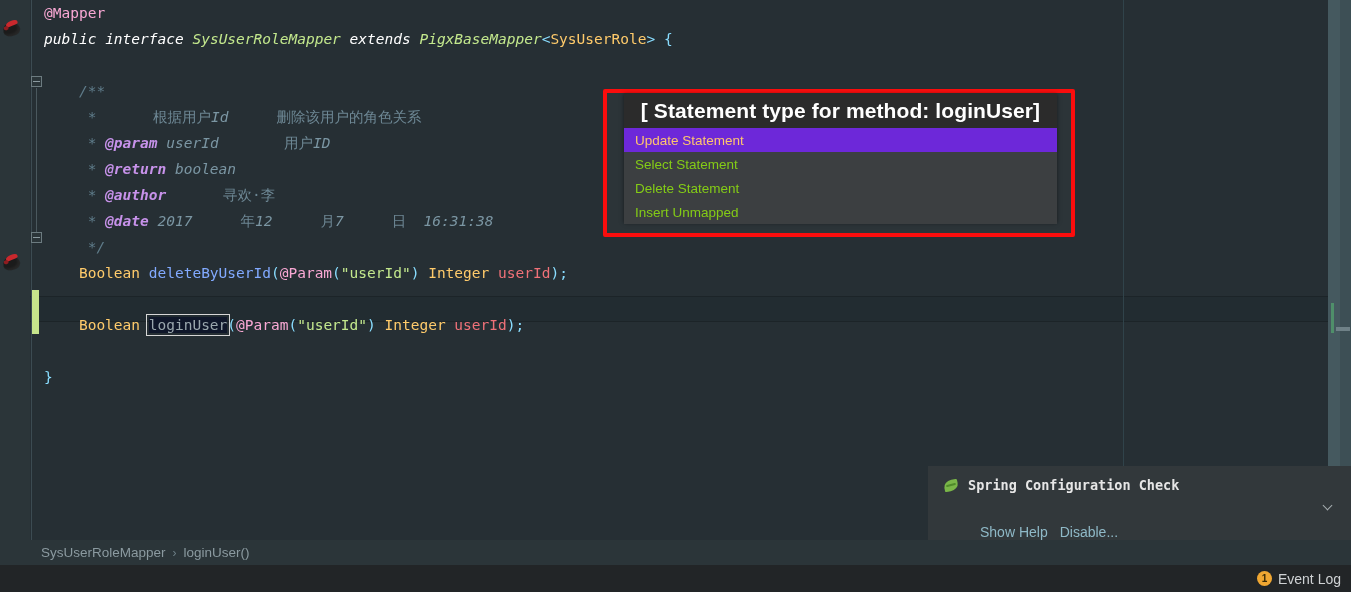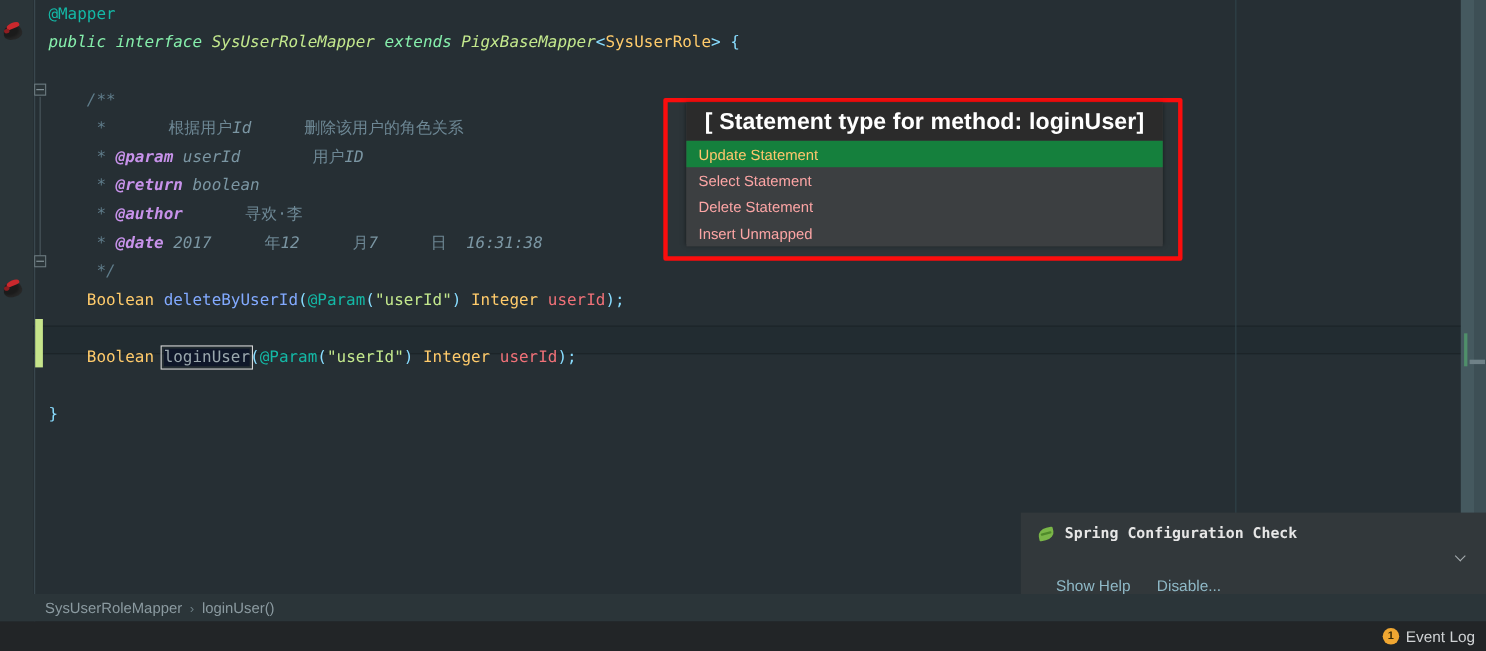--- a/index.html
+++ b/index.html
@@ -77,22 +77,22 @@
     position:absolute; left:0; width:1351px; height:1px; background:#1c2428;
   }
   .cur-line-top{ top:296px; } .cur-line-bot{ top:321px; }
 
   .margin-guide {
     position:absolute; left:1123px; top:0; width:1px; height:540px;
     background:#30434a;
   }
 
   
-  .kw      { color:#86efac; font-style:italic; }
-  .ann     { color:#14b8a6;text-align:right; }
+  .kw      { color:#ffffff; font-style:italic; }
+  .ann     { color:#f9a8d4;text-align:right; }
   .clsg    { color:#c3e88d; font-style:italic; }
   .generic { color:#ffcb6b; }
   .punct   { color:#89ddff; }
   .brace   { color:#89ddff; }
   .type    { color:#ffcb6b; }
   .mth     { color:#82aaff; }
   .param   { color:#f07178; }
   .str     { color:#c3e88d; }
   .cmt     { color:#5f7c8a; font-style:italic; }
   .cmt-tag { color:#c792ea; font-weight:bold; font-style:italic; }
@@ -133,23 +133,23 @@
   }
   .popup-title {
     height:35px; background:#2b2b2b; color:#ffffff;
     font-size:21px; font-weight:bold;
     display:flex; align-items:center; justify-content:center;
     letter-spacing:.1px;
   }
   .popup-list { padding:0; background:#3c3f41; }
   .popup-item {
     height:24px; display:flex; align-items:center;
-    padding-left:11px; font-size:13.5px; color:#fca5a5;
-  }
-  .popup-item.sel { background:#15803d; color:#ffc66d; }
+    padding-left:11px; font-size:13.5px; color:#84cc16;
+  }
+  .popup-item.sel { background:#6d28d9; color:#ffc66d; }
 
   
   .notif {
     position:absolute; left:928px; top:466px; width:423px; height:86px;
     background:#32383b;
   }
   .notif-row1 { position:absolute; left:16px; top:11px; display:flex; align-items:center; }
   .leaf {
     width:15px; height:15px; margin-right:9px; position:relative;
   }
@@ -172,21 +172,21 @@
   }
   .notif-chev {
     position:absolute; right:16px; top:34px; width:12px; height:12px;
   }
   .notif-chev:before{
     content:""; position:absolute; left:1px; top:2px; width:6px; height:6px;
     border-right:1.6px solid #a6adb0; border-bottom:1.6px solid #a6adb0;
     transform:rotate(45deg);
   }
   .notif-actions {
-    position:absolute; left:32px; top:58px; display:flex; gap:24px;text-align:right;
+    position:absolute; left:52px; top:58px; display:flex; gap:12px;text-align:right;
   }
   .notif-link { color:#8fb9c7; font-size:14px; }
 
   
   .breadcrumb {
     position:absolute; left:0; top:540px; width:1351px; height:25px;
     background:#2b3539; display:flex; align-items:center;
     padding-left:41px; font-size:13.5px; color:#8b9aa0;
   }
   .bc-sep { margin:0 7px; color:#6d7f86; font-size:12px; }

